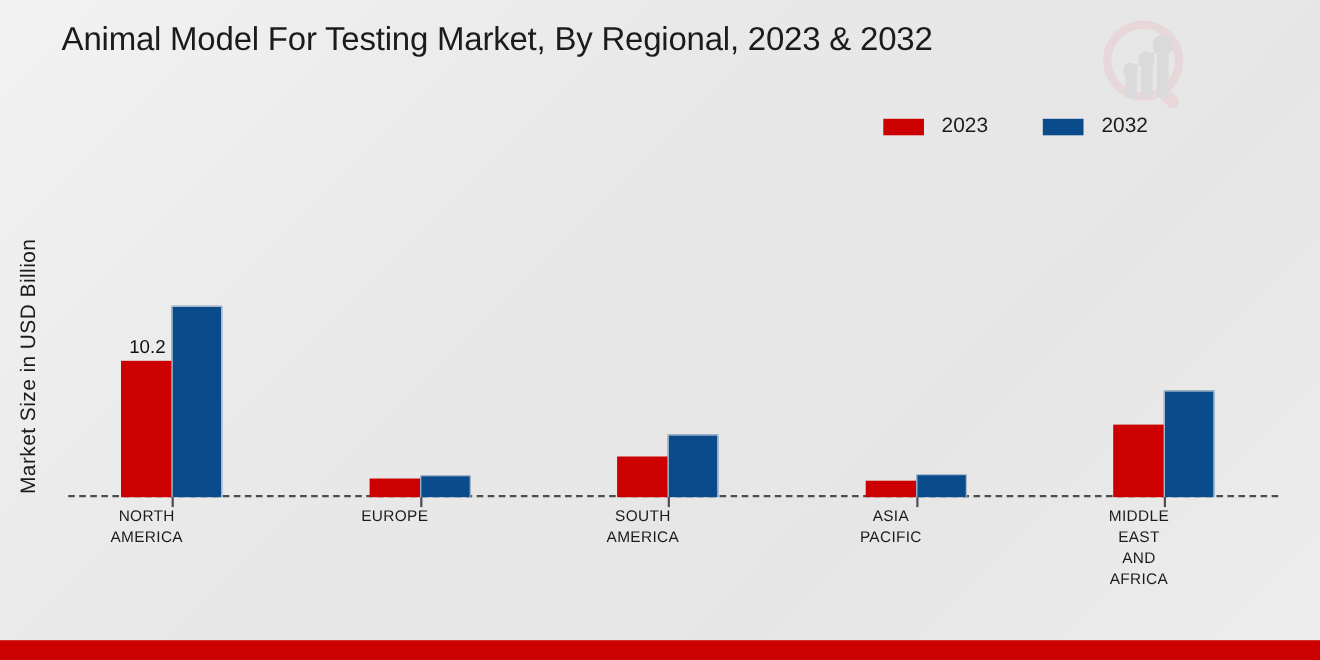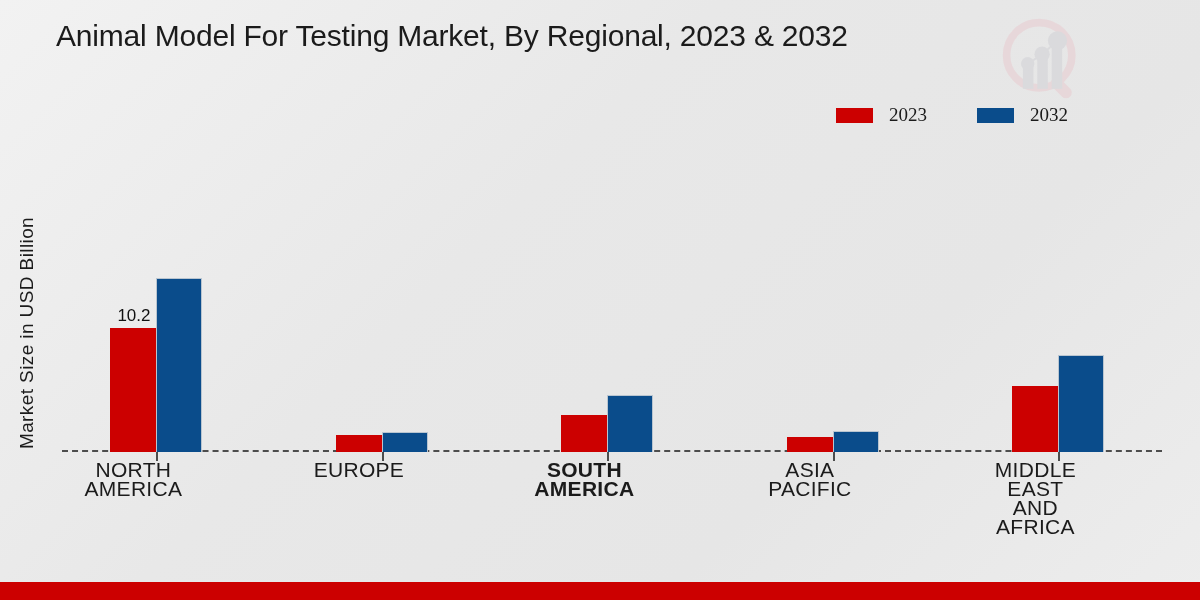--- a/index.html
+++ b/index.html
@@ -37,26 +37,25 @@
     top: 19px;
     font-size: 30px;
     font-weight: 400;
     color: #1b1b1b;
     letter-spacing: -0.2px;
     white-space: nowrap;
   }
   
   .legend {
     position: absolute;
-    left: 836px;
+    left: 803px;
     top: 104px;
     display: flex;
     align-items: center;
     gap: 0px;
-    font-family: Liberation Serif, serif;
   }
   .legend-item {
     display: flex;
     align-items: center;
   }
   .legend-item + .legend-item { margin-left: 50px; align-items: center; }
   .legend-swatch {
     width: 37px;
     height: 15px;
     display: inline-block;
@@ -133,21 +132,21 @@
     position: absolute;
     left: 62px;
     top: 460px;
     width: 1100px;
     height: 110px;
   }
   .cat {
     position: absolute;
     top: 0;
     text-align: center;
-    font-size: 21px;
+    font-size: 14px;
     line-height: 19px;
     color: #1b1b1b;
     letter-spacing: 0.3px;
   }
   
   .bottom-strip {
     position: absolute;
     left: 0;
     bottom: 0;
     width: 1200px;
@@ -231,19 +230,19 @@
         <div class="bar r" style="height:66px;"></div>
         <div class="bar b" style="height:97px;"></div>
       </div>
       <div class="tick" style="left:46px;"></div>
     </div>
   </div>
 
   <div class="cat-labels">
     <div class="cat" style="left:4.4%; margin-left:-45px; width:136px;">NORTH<br>AMERICA</div>
     <div class="cat" style="left:24.9%; margin-left:-45px; width:136px;">EUROPE</div>
-    <div class="cat" style="left:45.4%; margin-left:-45px; width:136px;font-weight:bold;">SOUTH<br>AMERICA</div>
+    <div class="cat" style="left:45.4%; margin-left:-45px; width:136px;">SOUTH<br>AMERICA</div>
     <div class="cat" style="left:86.4%; margin-left:-45px; width:136px;">MIDDLE<br>EAST<br>AND<br>AFRICA</div>
     <div class="cat" style="left:65.9%; margin-left:-45px; width:136px;">ASIA<br>PACIFIC</div>
   </div>
 
   <div class="bottom-strip"></div>
 </div>
 
 </body></html>

